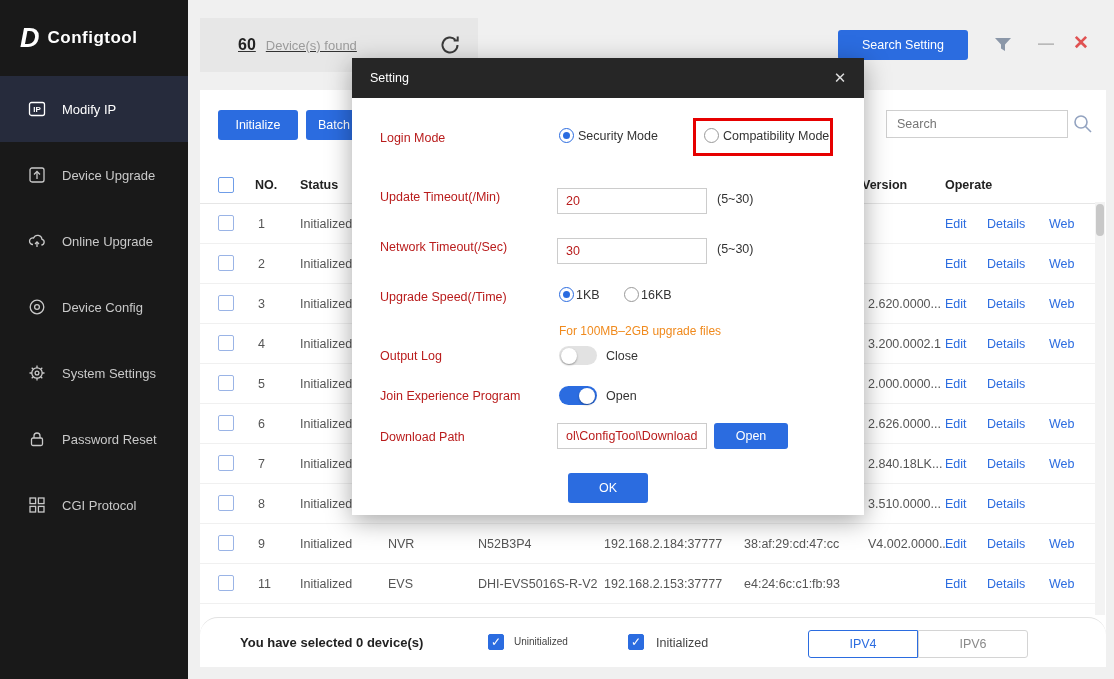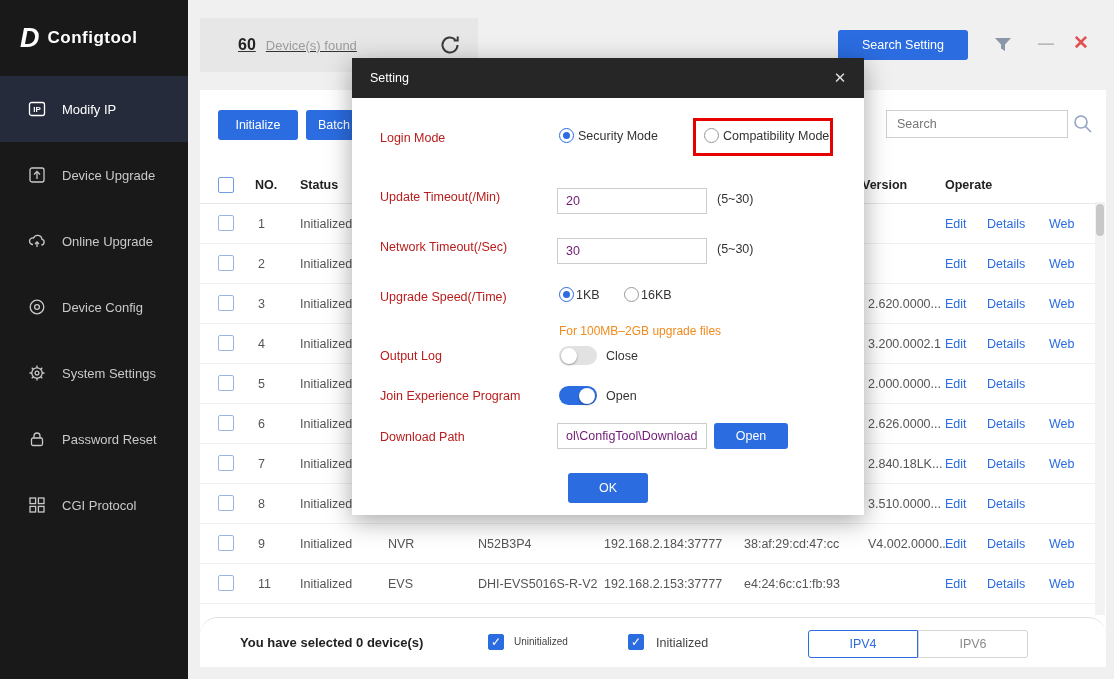--- a/index.html
+++ b/index.html
@@ -71,21 +71,21 @@
 
   
   .modal { position:absolute; left:352px; top:58px; width:512px; height:457px; background:#fff; box-shadow:0 6px 24px rgba(0,0,0,.35); z-index:50; }
   .modal-header { position:absolute; left:0; top:0; width:100%; height:40px; background:#262626; color:#fff; font-size:12.5px; line-height:40px; padding-left:18px; }
   .modal-close { position:absolute; right:14px; top:10px; width:20px; height:20px; color:#ddd; font-size:15px; text-align:center; line-height:20px; cursor:pointer; }
   .m-label { position:absolute; left:28px; font-size:12.5px; color:#b91c1c; line-height:16px; }
   .radio { display:inline-block; width:15px; height:15px; border:1px solid #999; border-radius:50%; background:#fff; position:relative; vertical-align:middle; cursor:pointer; }
   .radio.sel { border-color:#2b6ce0; }
   .radio.sel::after { content:""; position:absolute; left:3px; top:3px; width:7px; height:7px; border-radius:50%; background:#2b6ce0; }
   .r-label { font-size:12.5px; color:#333; vertical-align:middle; margin-left:4px; }
-  .m-input { position:absolute; left:205px; width:150px; height:26px; border:1px solid #ccc; padding:0 8px; font-size:12.5px; color:#701a75; font-family:"Liberation Sans",sans-serif; outline:none; }
+  .m-input { position:absolute; left:205px; width:150px; height:26px; border:1px solid #ccc; padding:0 8px; font-size:12.5px; color:#b91c1c; font-family:"Liberation Sans",sans-serif; outline:none; }
   .m-hint { position:absolute; left:365px; font-size:12.5px; color:#333; }
   .toggle { position:absolute; left:207px; width:38px; height:19px; border-radius:10px; background:#e2e2e2; cursor:pointer; }
   .toggle .knob { position:absolute; top:1.5px; left:2px; width:16px; height:16px; border-radius:50%; background:#fff; box-shadow:0 1px 2px rgba(0,0,0,.35); }
   .toggle.on { background:#2b6ce0; }
   .toggle.on .knob { left:20px; }
   .t-label { position:absolute; left:254px; font-size:12.5px; color:#333; }
   .orange-note { position:absolute; left:207px; top:266px; font-size:12px; color:#f08a1d; }
   .open-btn { position:absolute; left:362px; top:365px; width:74px; height:26px; }
   .ok-btn { position:absolute; left:216px; top:415px; width:80px; height:30px; }
   .red-annotation { position:absolute; left:341px; top:60px; width:140px; height:38px; border:3px solid #e60000; z-index:5; pointer-events:none; }

